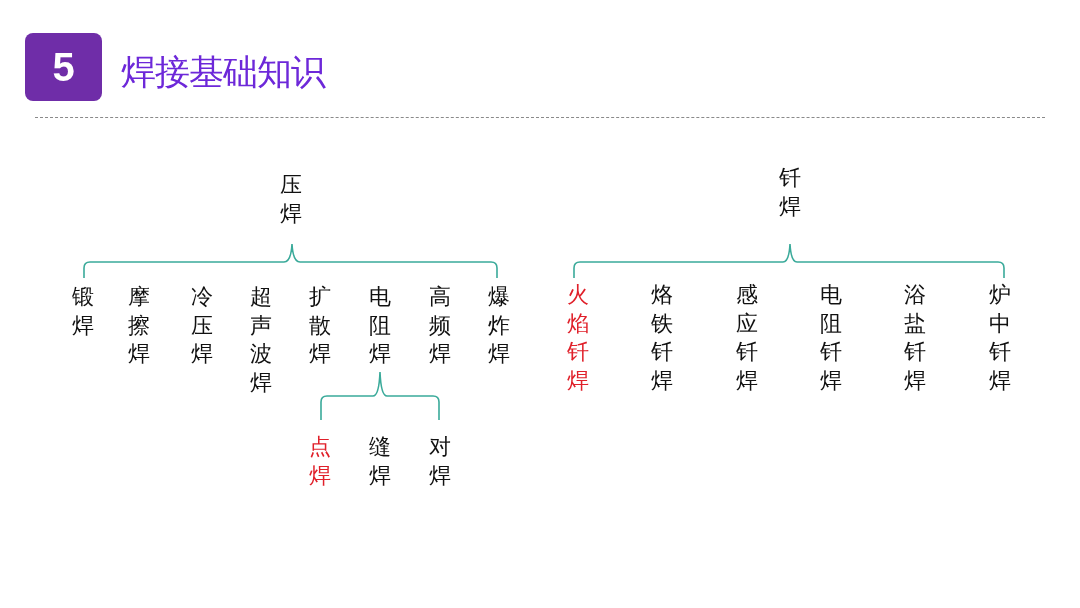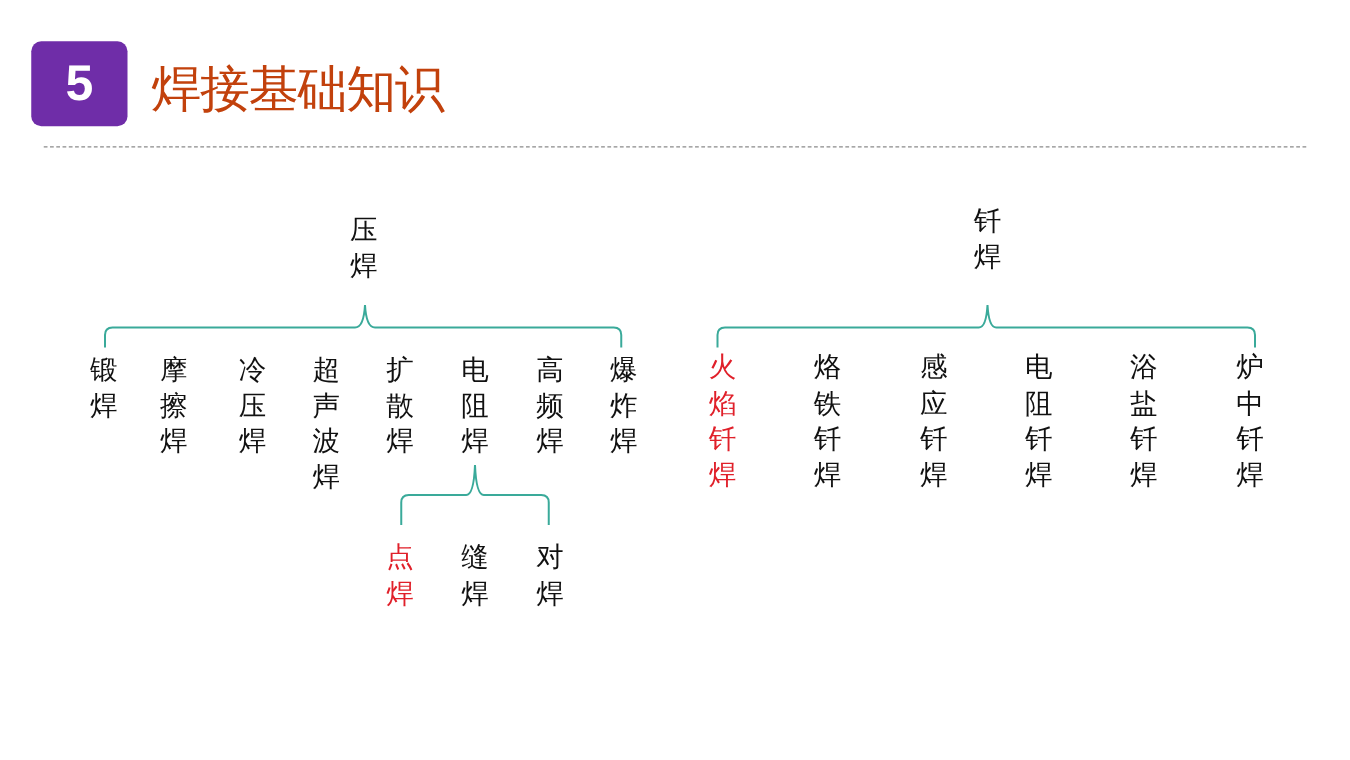--- a/index.html
+++ b/index.html
@@ -8,21 +8,21 @@
     font-family: "DejaVu Sans", "Liberation Sans", sans-serif;
   }
   .badge {
     position:absolute; left:25px; top:33px; width:77px; height:68px;
     background:#6f2da8; border-radius:8px;
     display:flex; align-items:center; justify-content:center;
     color:#ffffff; font-size:40px; font-weight:bold;
     font-family: "Liberation Sans", sans-serif;
   }
   .title {
-    position:absolute; left:121px; top:44px; font-size:40px; color:#c2410c;
+    position:absolute; left:121px; top:44px; font-size:35px; color:#6d28d9;
     line-height:56px; letter-spacing:-1px;
   }
   .divider {
     position:absolute; left:35px; top:117px; width:1010px; height:0;
     border-top:1.5px dashed #8a8a8a;
   }
   svg.brackets { position:absolute; left:0; top:0; }
   .node {
     position:absolute; width:30px; margin-left:-15px;
     display:flex; flex-direction:column; align-items:center;

